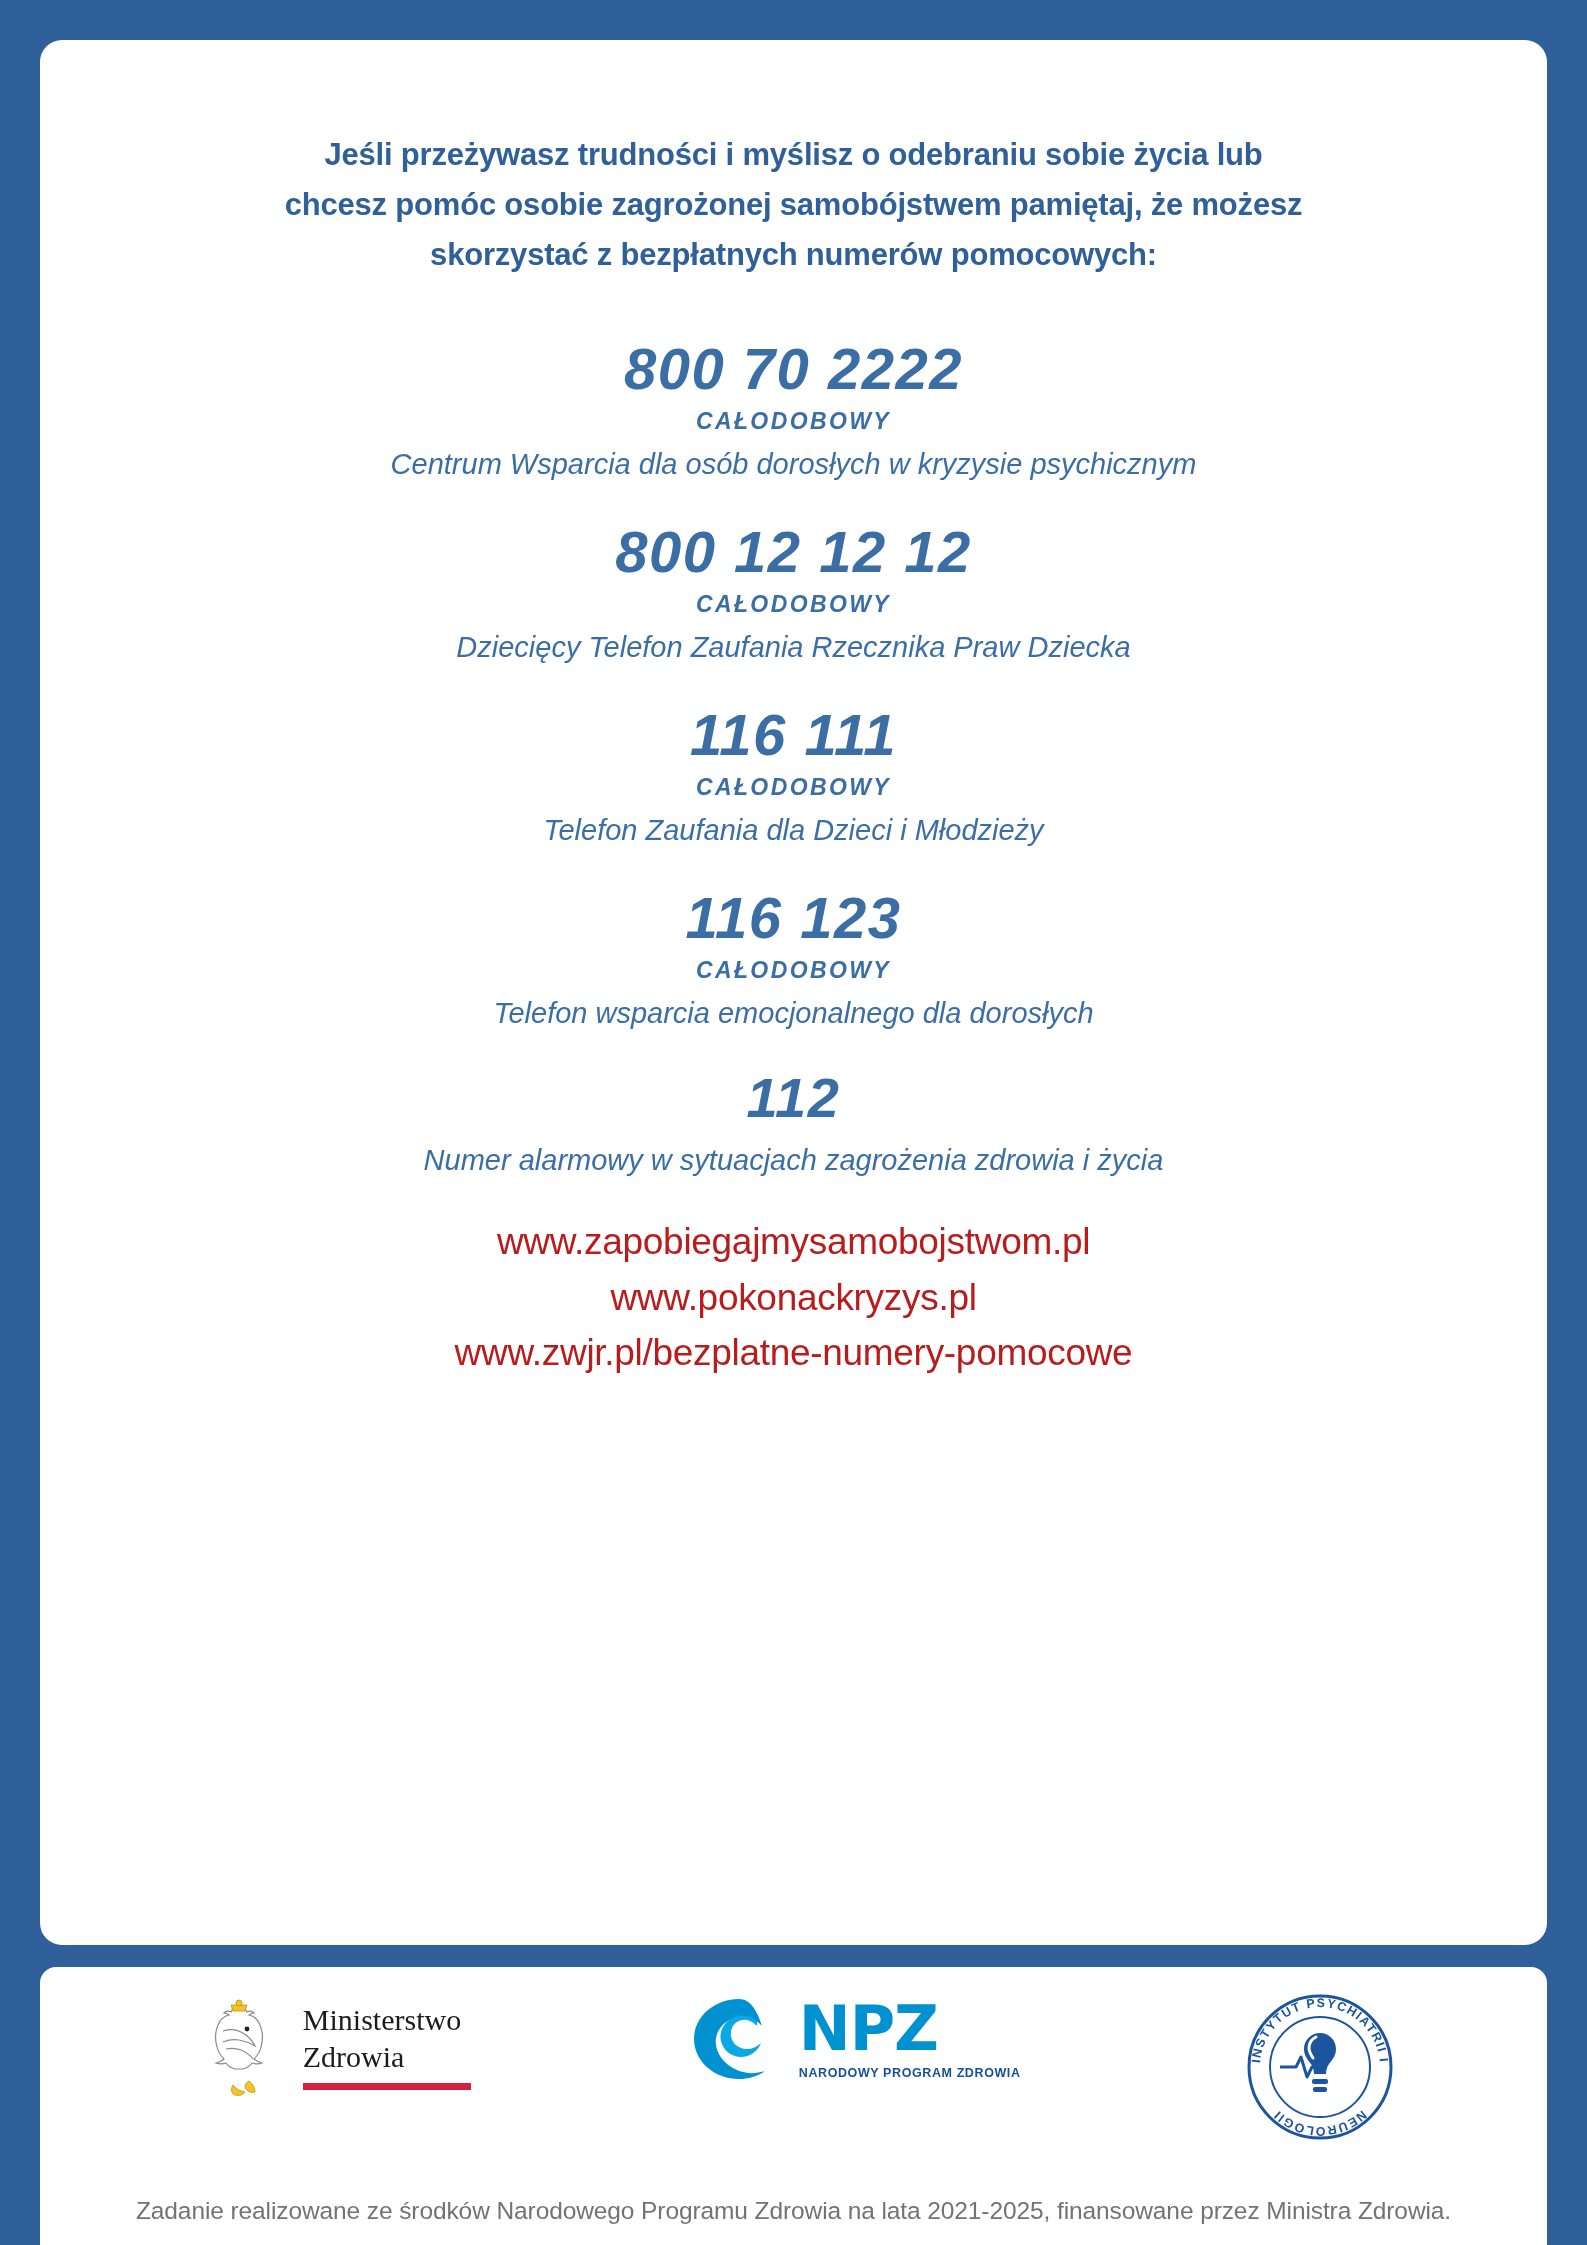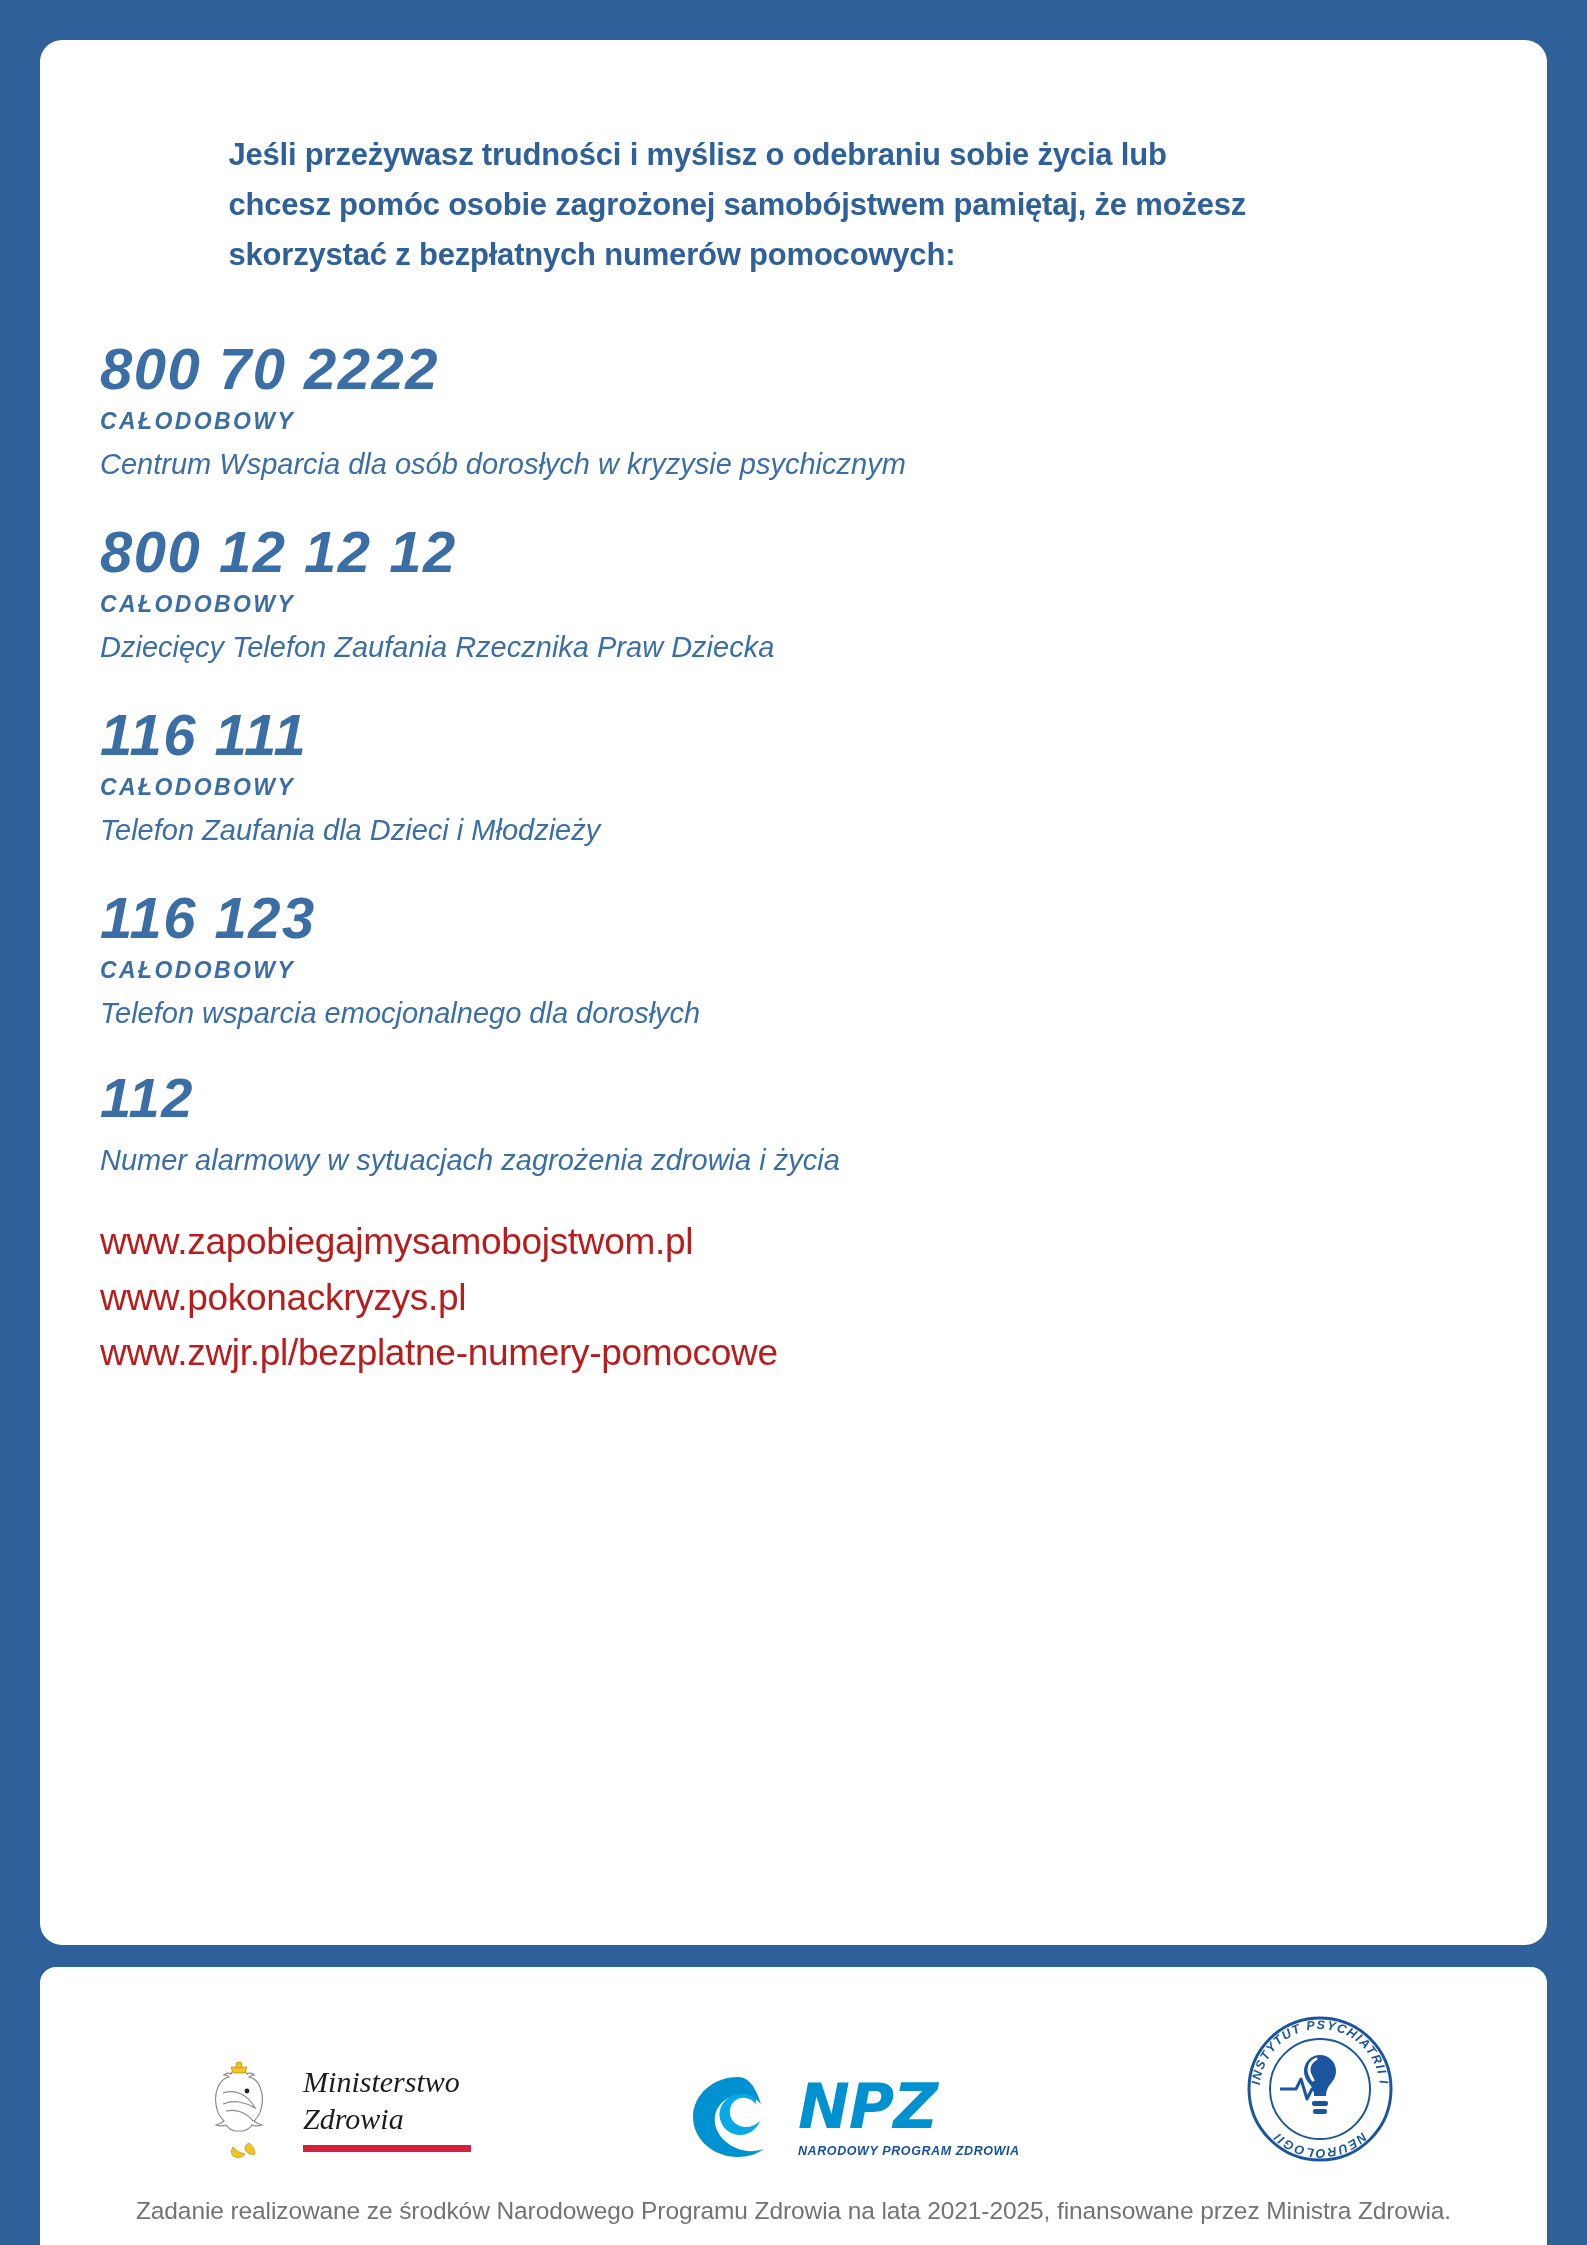--- a/index.html
+++ b/index.html
@@ -26,20 +26,21 @@
   }
 
   
   .card {
     background: #ffffff;
     border-radius: 22px;
     flex: 0 0 auto;
     height: 1905px;
     box-sizing: border-box;
     padding: 90px 60px 40px 60px;
+    text-align: center;
     overflow: hidden;
   }
 
   .intro {
     color: #2f6099;
     font-weight: bold;
     font-size: 31px;
     line-height: 1.62;
     letter-spacing: -0.2px;
     margin: 0 auto 54px auto;
@@ -102,24 +103,23 @@
     height: 278px;
     box-sizing: border-box;
     padding: 26px 40px 10px 40px;
     display: flex;
     flex-direction: column;
     justify-content: space-between;
   }
 
   .logos {
     display: flex;
-    align-items: flex-end;
+    align-items: flex-start;
     justify-content: space-around;
     height: 170px;
-    font-style: italic;
   }
 
   .logo-block {
     display: flex;
     align-items: center;
     gap: 18px;
   }
 
   
   .eagle-wrap { width: 92px; height: 108px; position: relative; }

